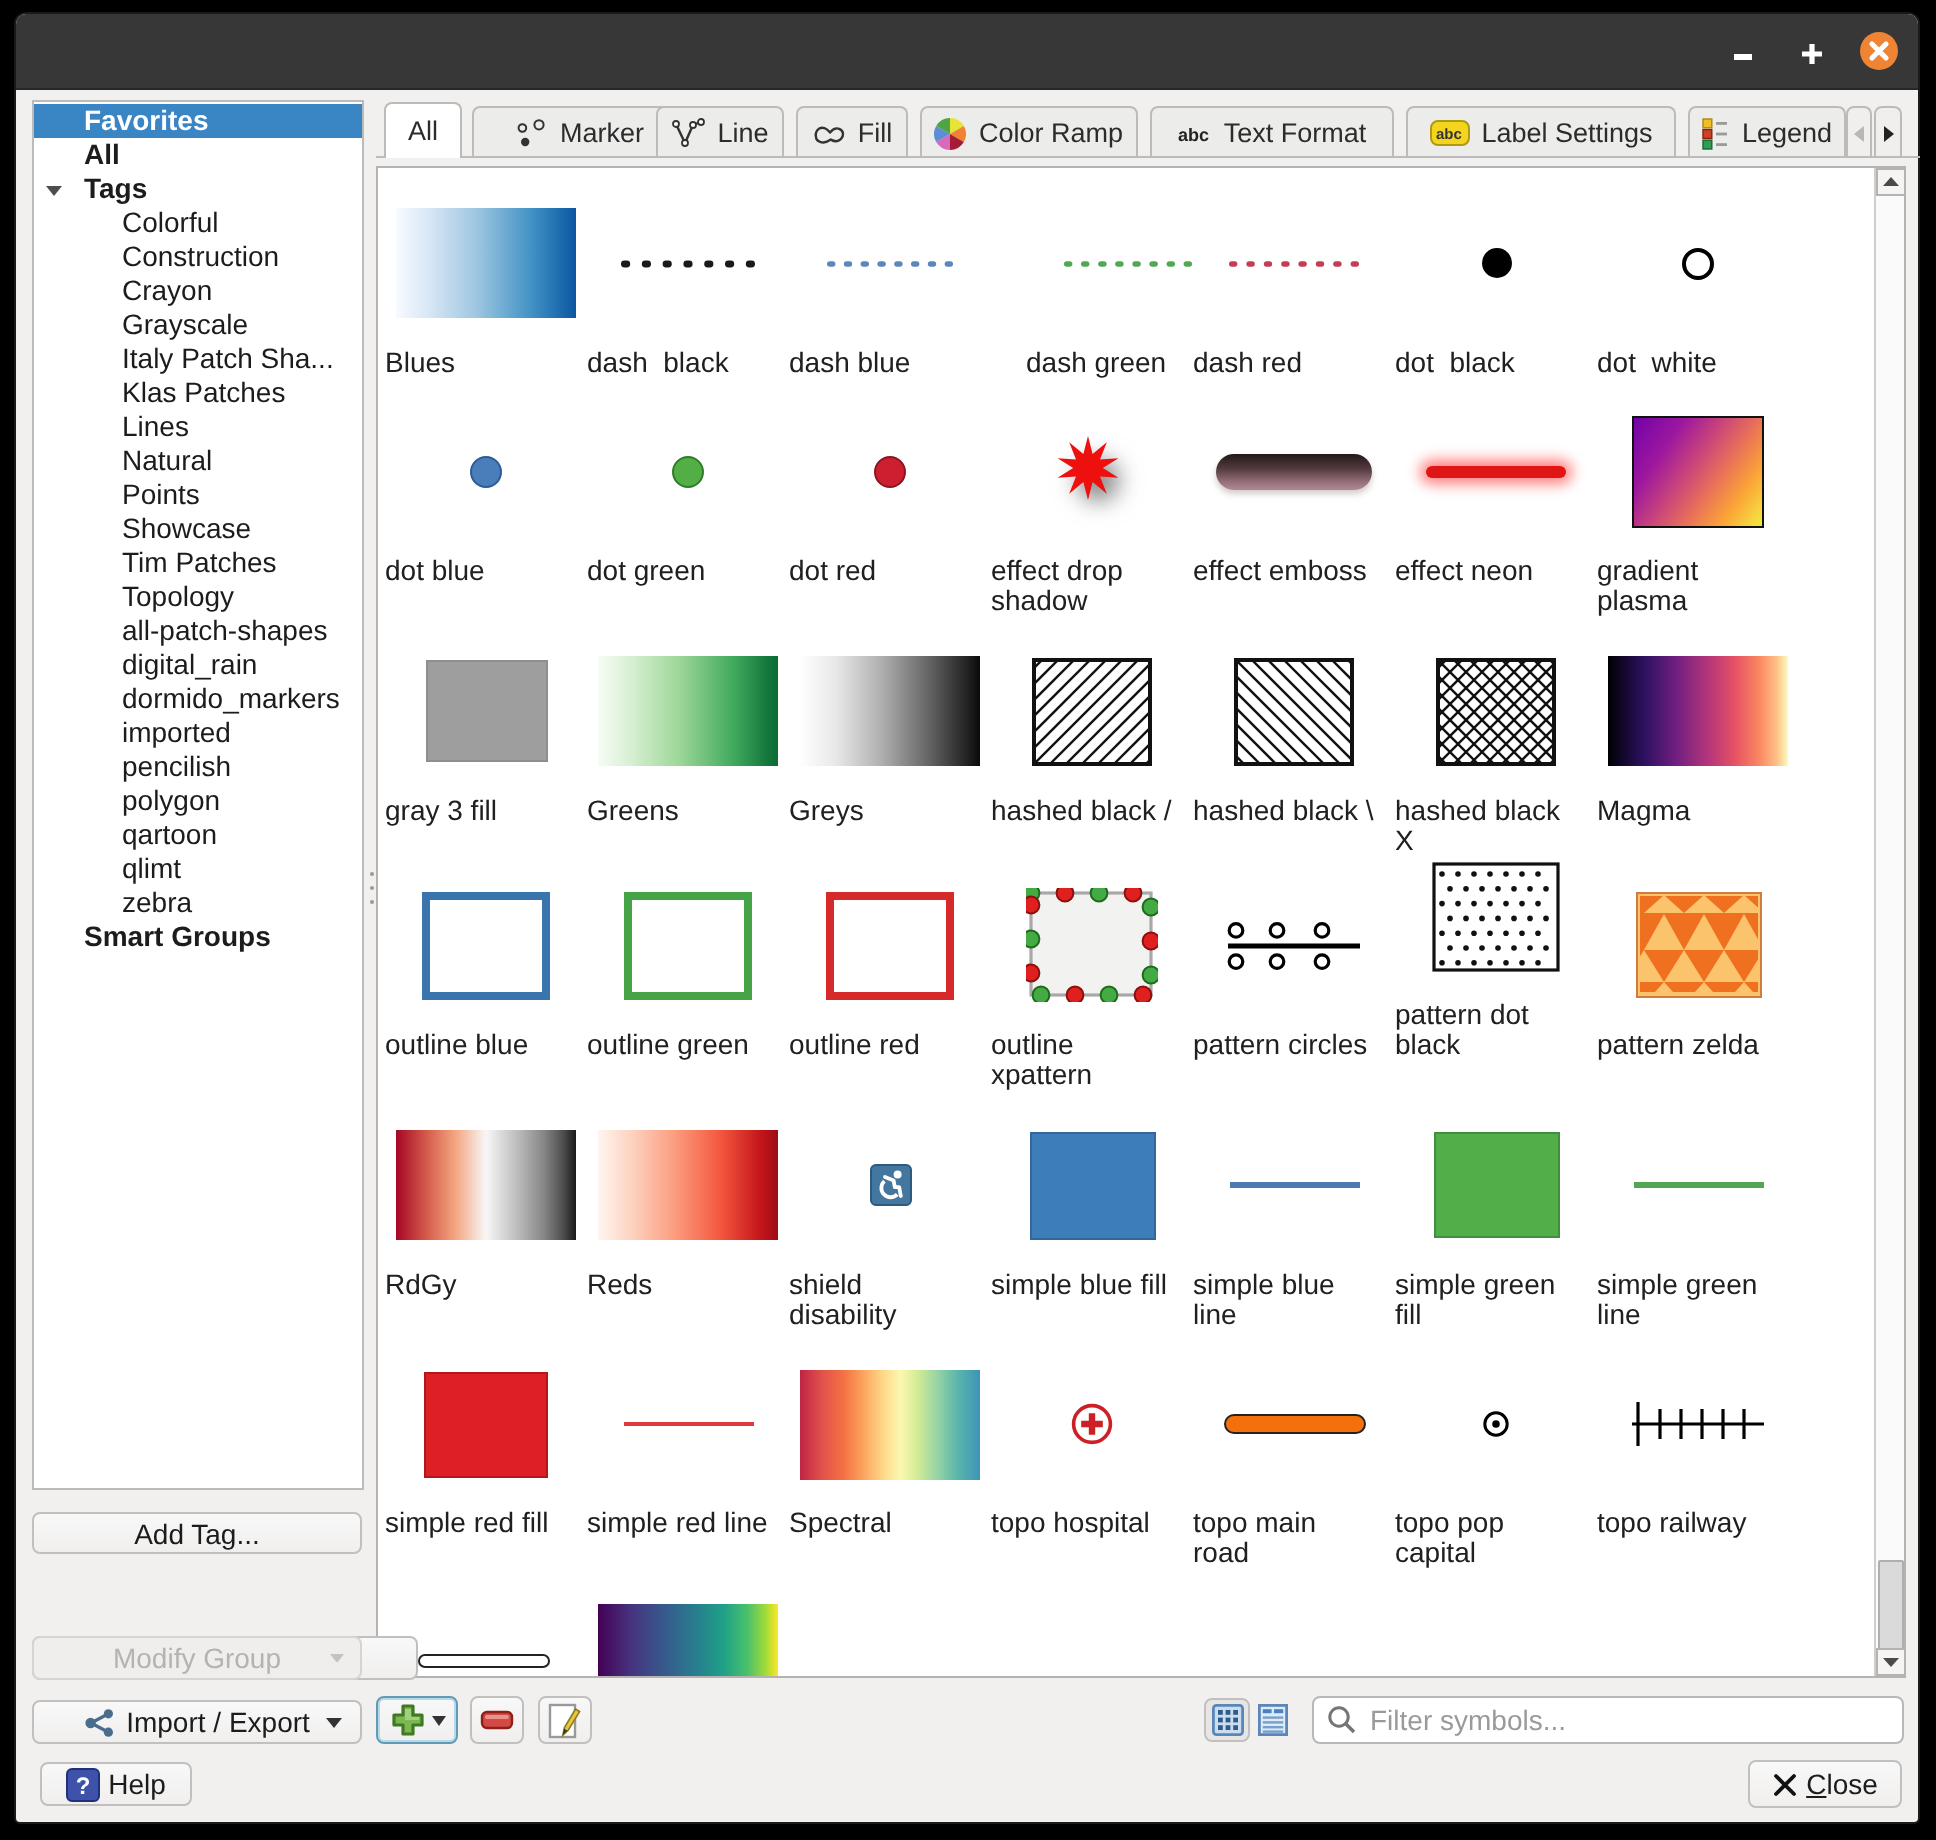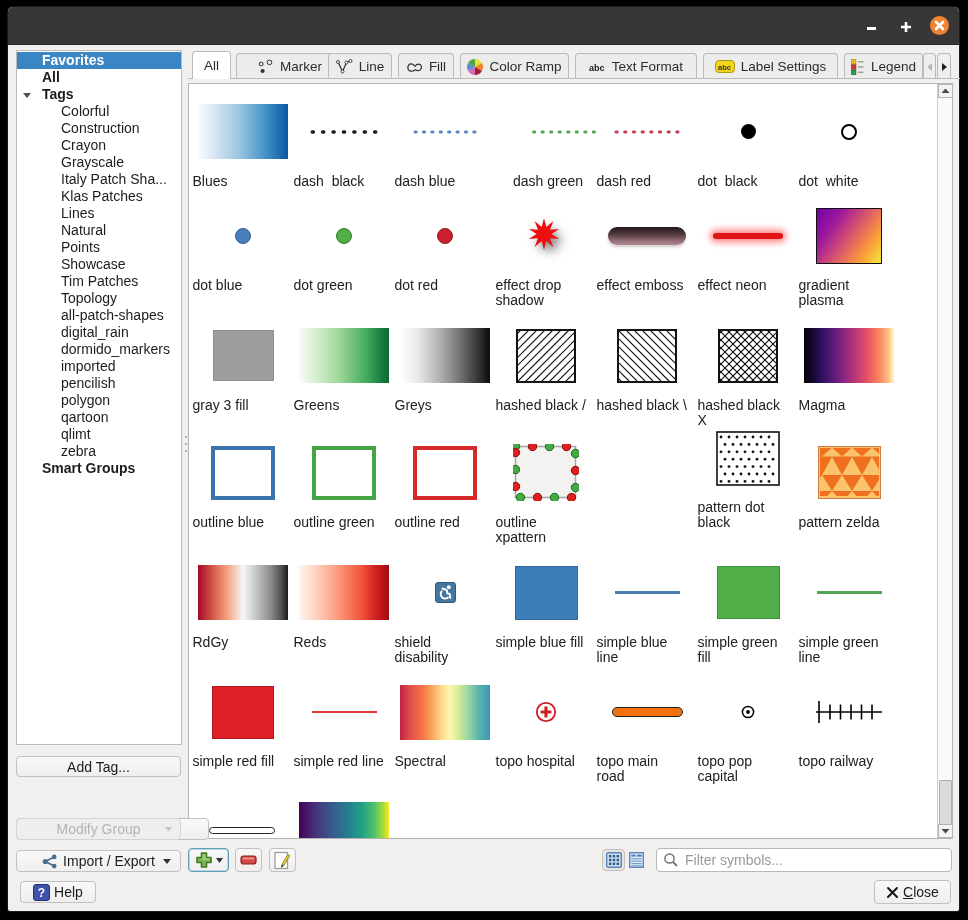--- a/index.html
+++ b/index.html
@@ -447,20 +447,34 @@
             <circle cx="7.5" cy="53.5" r="4.2" fill="#44aa44" stroke="#1d6b1d" stroke-width="1"></circle>
             <circle cx="24.5" cy="53.5" r="4.2" fill="#e01f1f" stroke="#8c1010" stroke-width="1"></circle>
             <circle cx="41.5" cy="53.5" r="4.2" fill="#44aa44" stroke="#1d6b1d" stroke-width="1"></circle>
             <circle cx="58.5" cy="53.5" r="4.2" fill="#e01f1f" stroke="#8c1010" stroke-width="1"></circle>
             <circle cx="2.5" cy="8.5" r="4.2" fill="#e01f1f" stroke="#8c1010" stroke-width="1"></circle>
             <circle cx="2.5" cy="25.5" r="4.2" fill="#44aa44" stroke="#1d6b1d" stroke-width="1"></circle>
             <circle cx="2.5" cy="42.5" r="4.2" fill="#e01f1f" stroke="#8c1010" stroke-width="1"></circle>
           </svg>
         </div>
         <div class="lb">outline<br>xpattern</div>
+      </div>
+<div class="cell" style="left:407.5px;top:360.5px">
+        <div class="ic">
+          <svg width="70" height="24" viewBox="0 0 70 24">
+            <line x1="2" y1="12" x2="68" y2="12" stroke="#000" stroke-width="2.4"></line>
+            <circle cx="6" cy="4.2" r="3.4" fill="#fff" stroke="#000" stroke-width="1.6"></circle>
+            <circle cx="6" cy="19.8" r="3.4" fill="#fff" stroke="#000" stroke-width="1.6"></circle>
+            <circle cx="26.5" cy="4.2" r="3.4" fill="#fff" stroke="#000" stroke-width="1.6"></circle>
+            <circle cx="26.5" cy="19.8" r="3.4" fill="#fff" stroke="#000" stroke-width="1.6"></circle>
+            <circle cx="49" cy="4.2" r="3.4" fill="#fff" stroke="#000" stroke-width="1.6"></circle>
+            <circle cx="49" cy="19.8" r="3.4" fill="#fff" stroke="#000" stroke-width="1.6"></circle>
+          </svg>
+        </div>
+        <div class="lb">pattern circles</div>
       </div>
 <div class="cell" style="left:508.5px;top:346px">
         <div class="ic">
           <svg width="64" height="55" viewBox="0 0 64 55">
             <rect x="1" y="1" width="62" height="53" fill="#fff" stroke="#111" stroke-width="1.6"></rect>
             <circle cx="5" cy="6" r="1.4" fill="#111"></circle>
             <circle cx="13" cy="6" r="1.4" fill="#111"></circle>
             <circle cx="21" cy="6" r="1.4" fill="#111"></circle>
             <circle cx="29" cy="6" r="1.4" fill="#111"></circle>
             <circle cx="37" cy="6" r="1.4" fill="#111"></circle>

